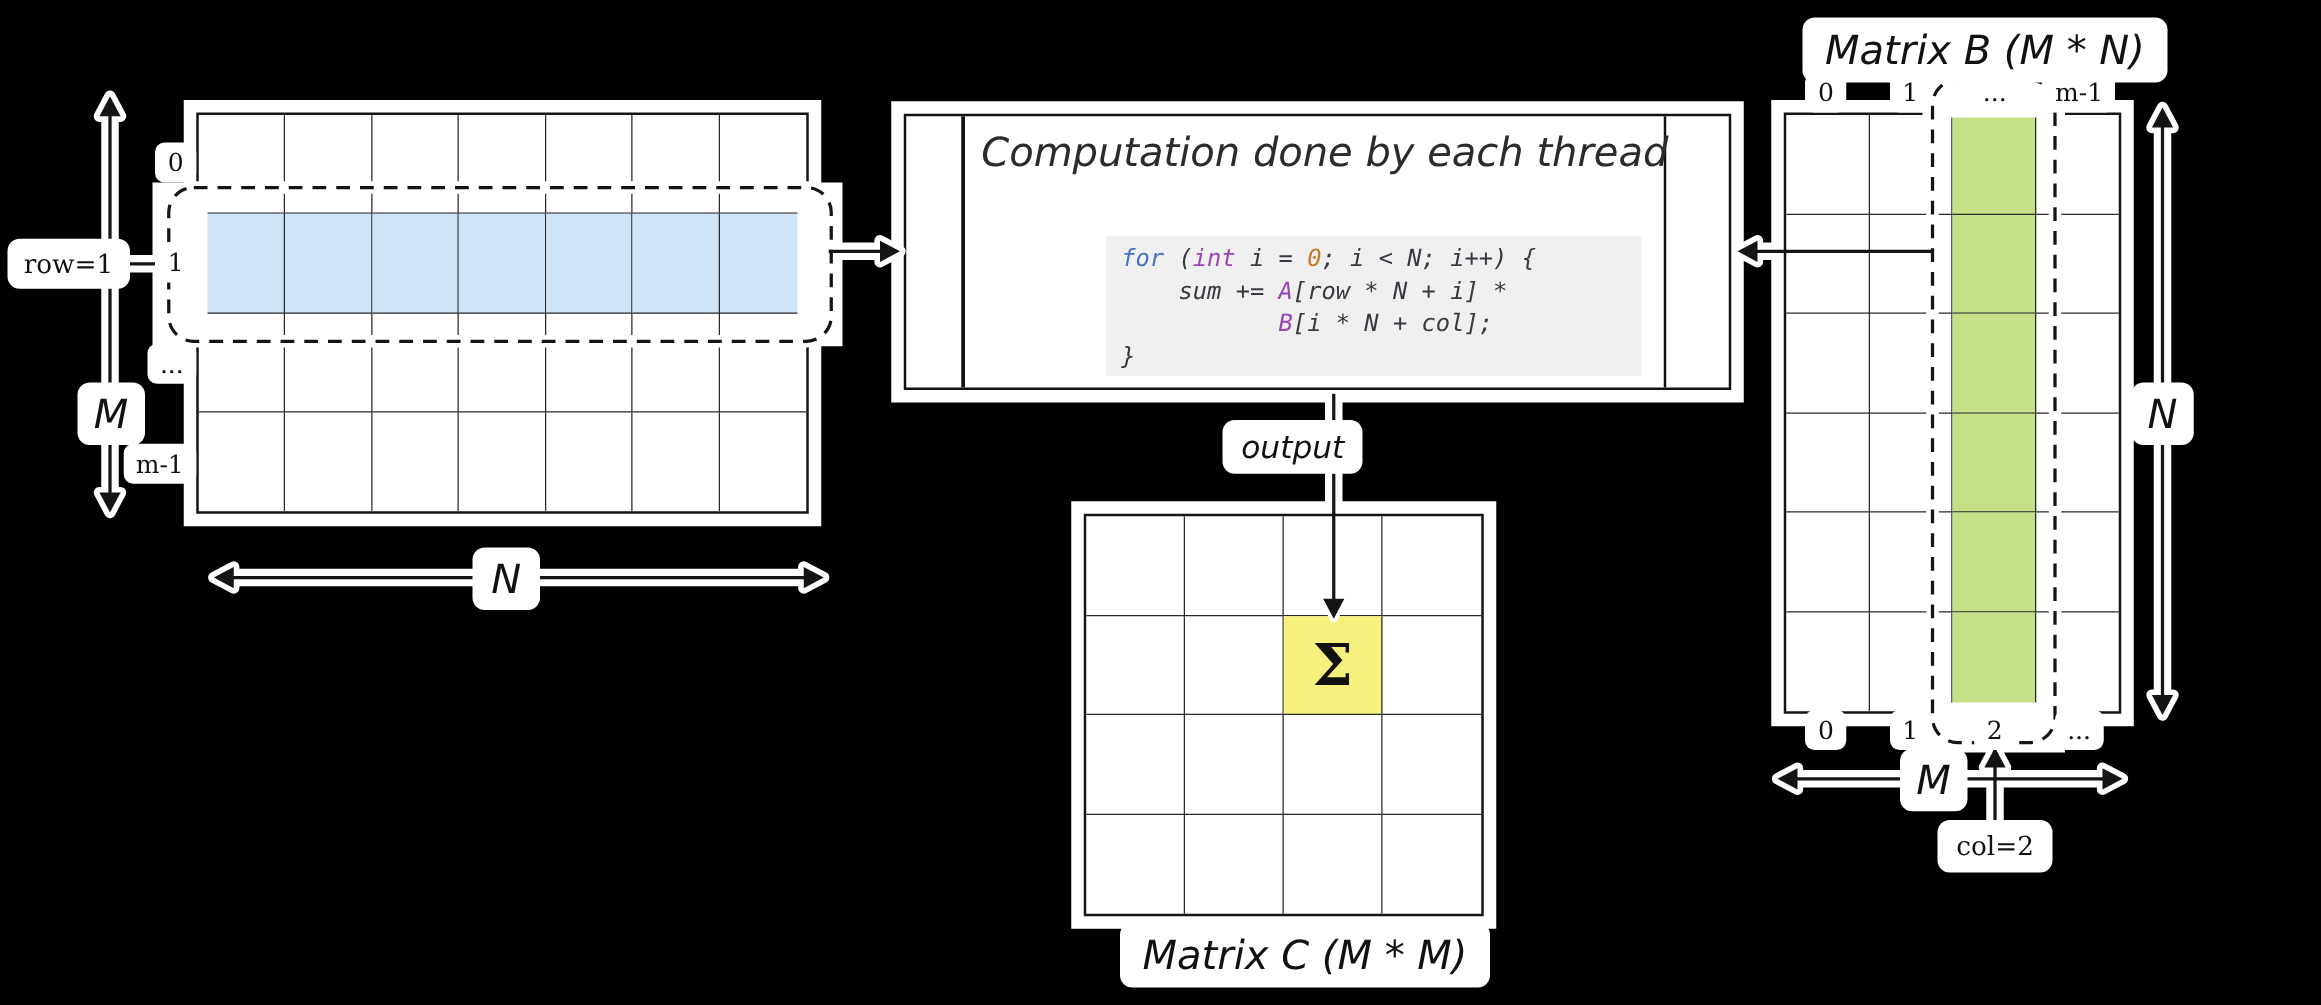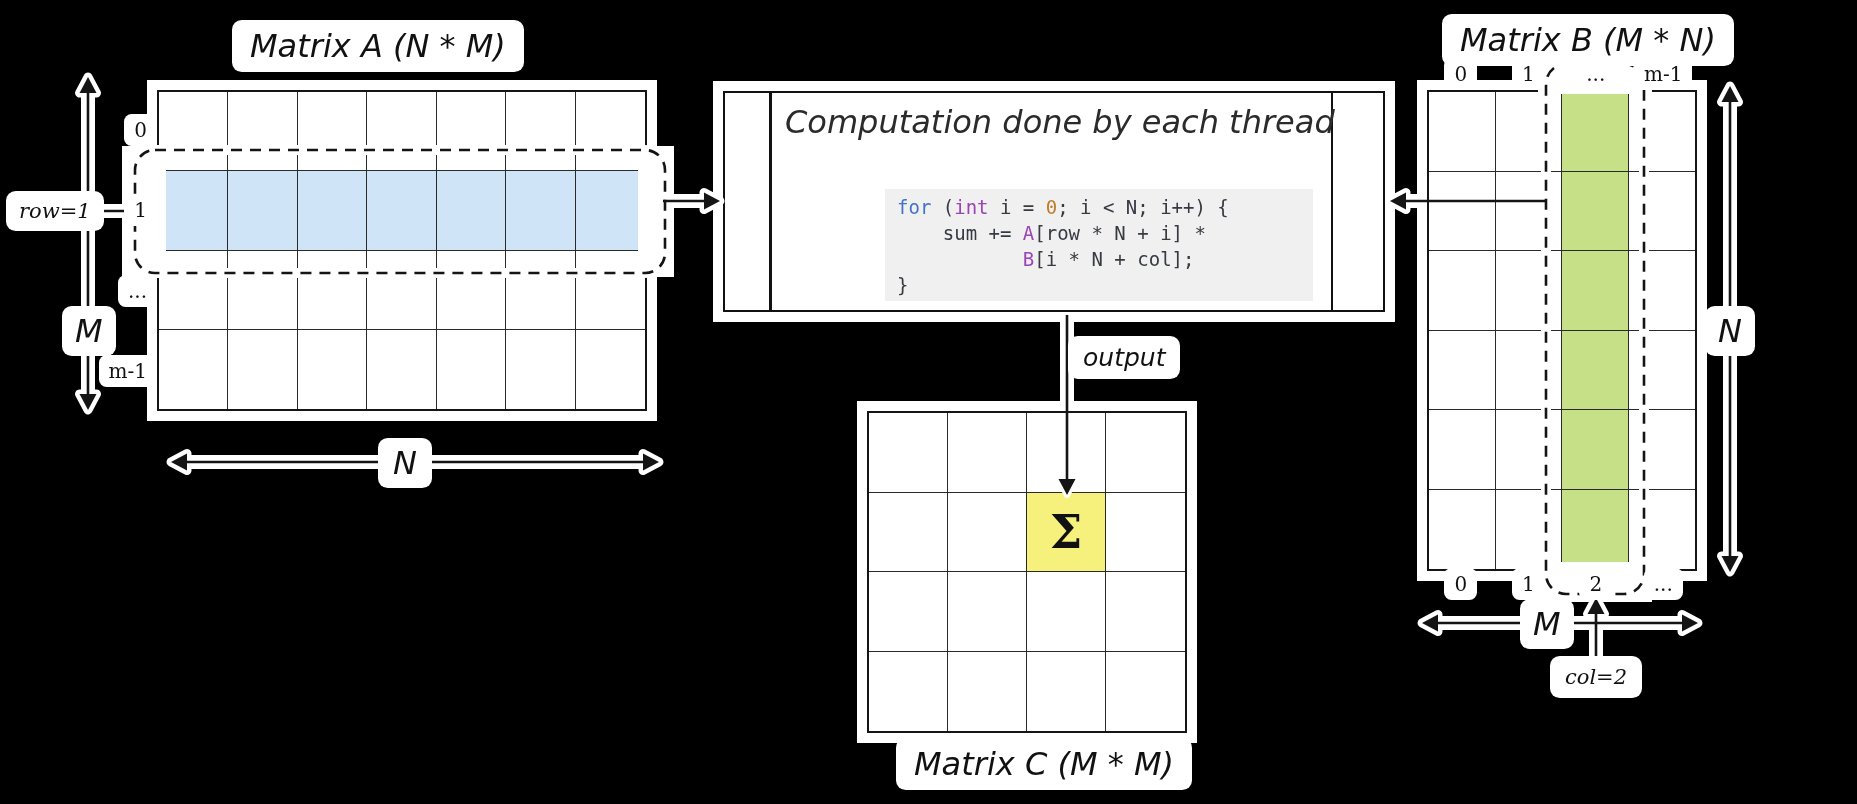--- a/index.html
+++ b/index.html
@@ -24,32 +24,32 @@
             border:2.5px solid #111;box-shadow:0 0 0 10px #fff;z-index:2;}
   .divider{position:absolute;top:0;bottom:0;width:2.5px;background:#111;}
   #divider-left{left:44px;}
   #divider-right{right:50px;}
   #comp-title{position:absolute;left:60px;right:60px;top:10px;text-align:center;
               font-size:32px;font-style:italic;color:#2b2b2b;white-space:nowrap;}
   #comp-subtitle{position:absolute;left:60px;right:60px;top:52px;text-align:center;
                  font-size:25px;font-style:italic;color:#2b2b2b;white-space:nowrap;}
   #code-block{position:absolute;left:160px;top:96px;width:428px;height:112px;background:#f0f0f0;
               font-family:"DejaVu Sans Mono",monospace;font-size:19px;line-height:26px;
-              padding:5px 12px;white-space:pre;color:#383a42;}
+              padding:5px 12px;white-space:pre;color:#383a42;font-style:italic;}
   
   .chip{position:absolute;z-index:6;background:#fff;box-shadow:0 0 0 6px #fff;border-radius:4px;
-        display:flex;align-items:center;justify-content:center;white-space:nowrap;color:#111;font-style:italic;}
+        display:flex;align-items:center;justify-content:center;white-space:nowrap;color:#111;}
   .hand{font-style:italic;font-family:"DejaVu Sans",sans-serif;}
   .serif{font-family:"DejaVu Serif",serif;}
   #title-a{left:238px;top:26px;height:40px;padding:2px 12px;font-size:32px;}
   #title-b{left:1448px;top:20px;height:40px;padding:2px 12px;font-size:32px;}
   #title-c{left:902px;top:744px;height:40px;padding:2px 12px;font-size:32px;}
   #row1-label{left:12px;top:197px;padding:2px 7px;font-size:21px;}
   #col2-label{left:1556px;top:662px;padding:3px 9px;font-size:21px;}
-  #output-label{left:1074px;top:342px;padding:1px 9px;font-size:25px;}
+  #output-label{left:984px;top:342px;padding:1px 9px;font-size:25px;}
   #m-a-label{left:68px;top:312px;padding:0 7px;font-size:32px;}
   #n-a-label{left:384px;top:444px;padding:0 9px;font-size:32px;}
   #n-b-label{left:1711px;top:312px;padding:0 7px;font-size:32px;}
   #m-b-label{left:1526px;top:605px;padding:0 7px;font-size:32px;}
   
   .label-group{position:absolute;z-index:6;display:grid;font-family:"DejaVu Serif",serif;
                font-size:20px;color:#111;}
   .label-group div{background:#fff;box-shadow:0 0 0 5px #fff;border-radius:3px;
                    padding:0 5px;line-height:22px;}
   #a-row-labels{left:98px;top:90px;width:54px;height:321px;
@@ -211,21 +211,20 @@
       <path d="M1390 201 L1406 192.5 L1406 209.5 Z"></path>
       <path d="M1067 495 L1058.5 479 L1075.5 479 Z"></path>
       <path d="M1596 598 L1587.5 614 L1604.5 614 Z"></path>
       <path d="M1730 86 L1721.5 102 L1738.5 102 Z"></path>
         <path d="M1730 572 L1721.5 556 L1738.5 556 Z"></path>
       <path d="M1422 623 L1438 614.5 L1438 631.5 Z"></path>
         <path d="M1698 623 L1682 614.5 L1682 631.5 Z"></path>
     </g>
   </svg>
 
-  <div id="title-a" class="chip hand">Matrix A (N * M)</div>
   <div id="title-c" class="chip hand">Matrix C (M * M)</div>
   <div id="title-b" class="chip hand">Matrix B (M * N)</div>
 
   <div id="a-row-labels" class="label-group">
       <div>0</div>
       <div>1</div>
       <div>...</div>
       <div>m-1</div>
     </div>
   <div id="b-top-labels" class="label-group">

